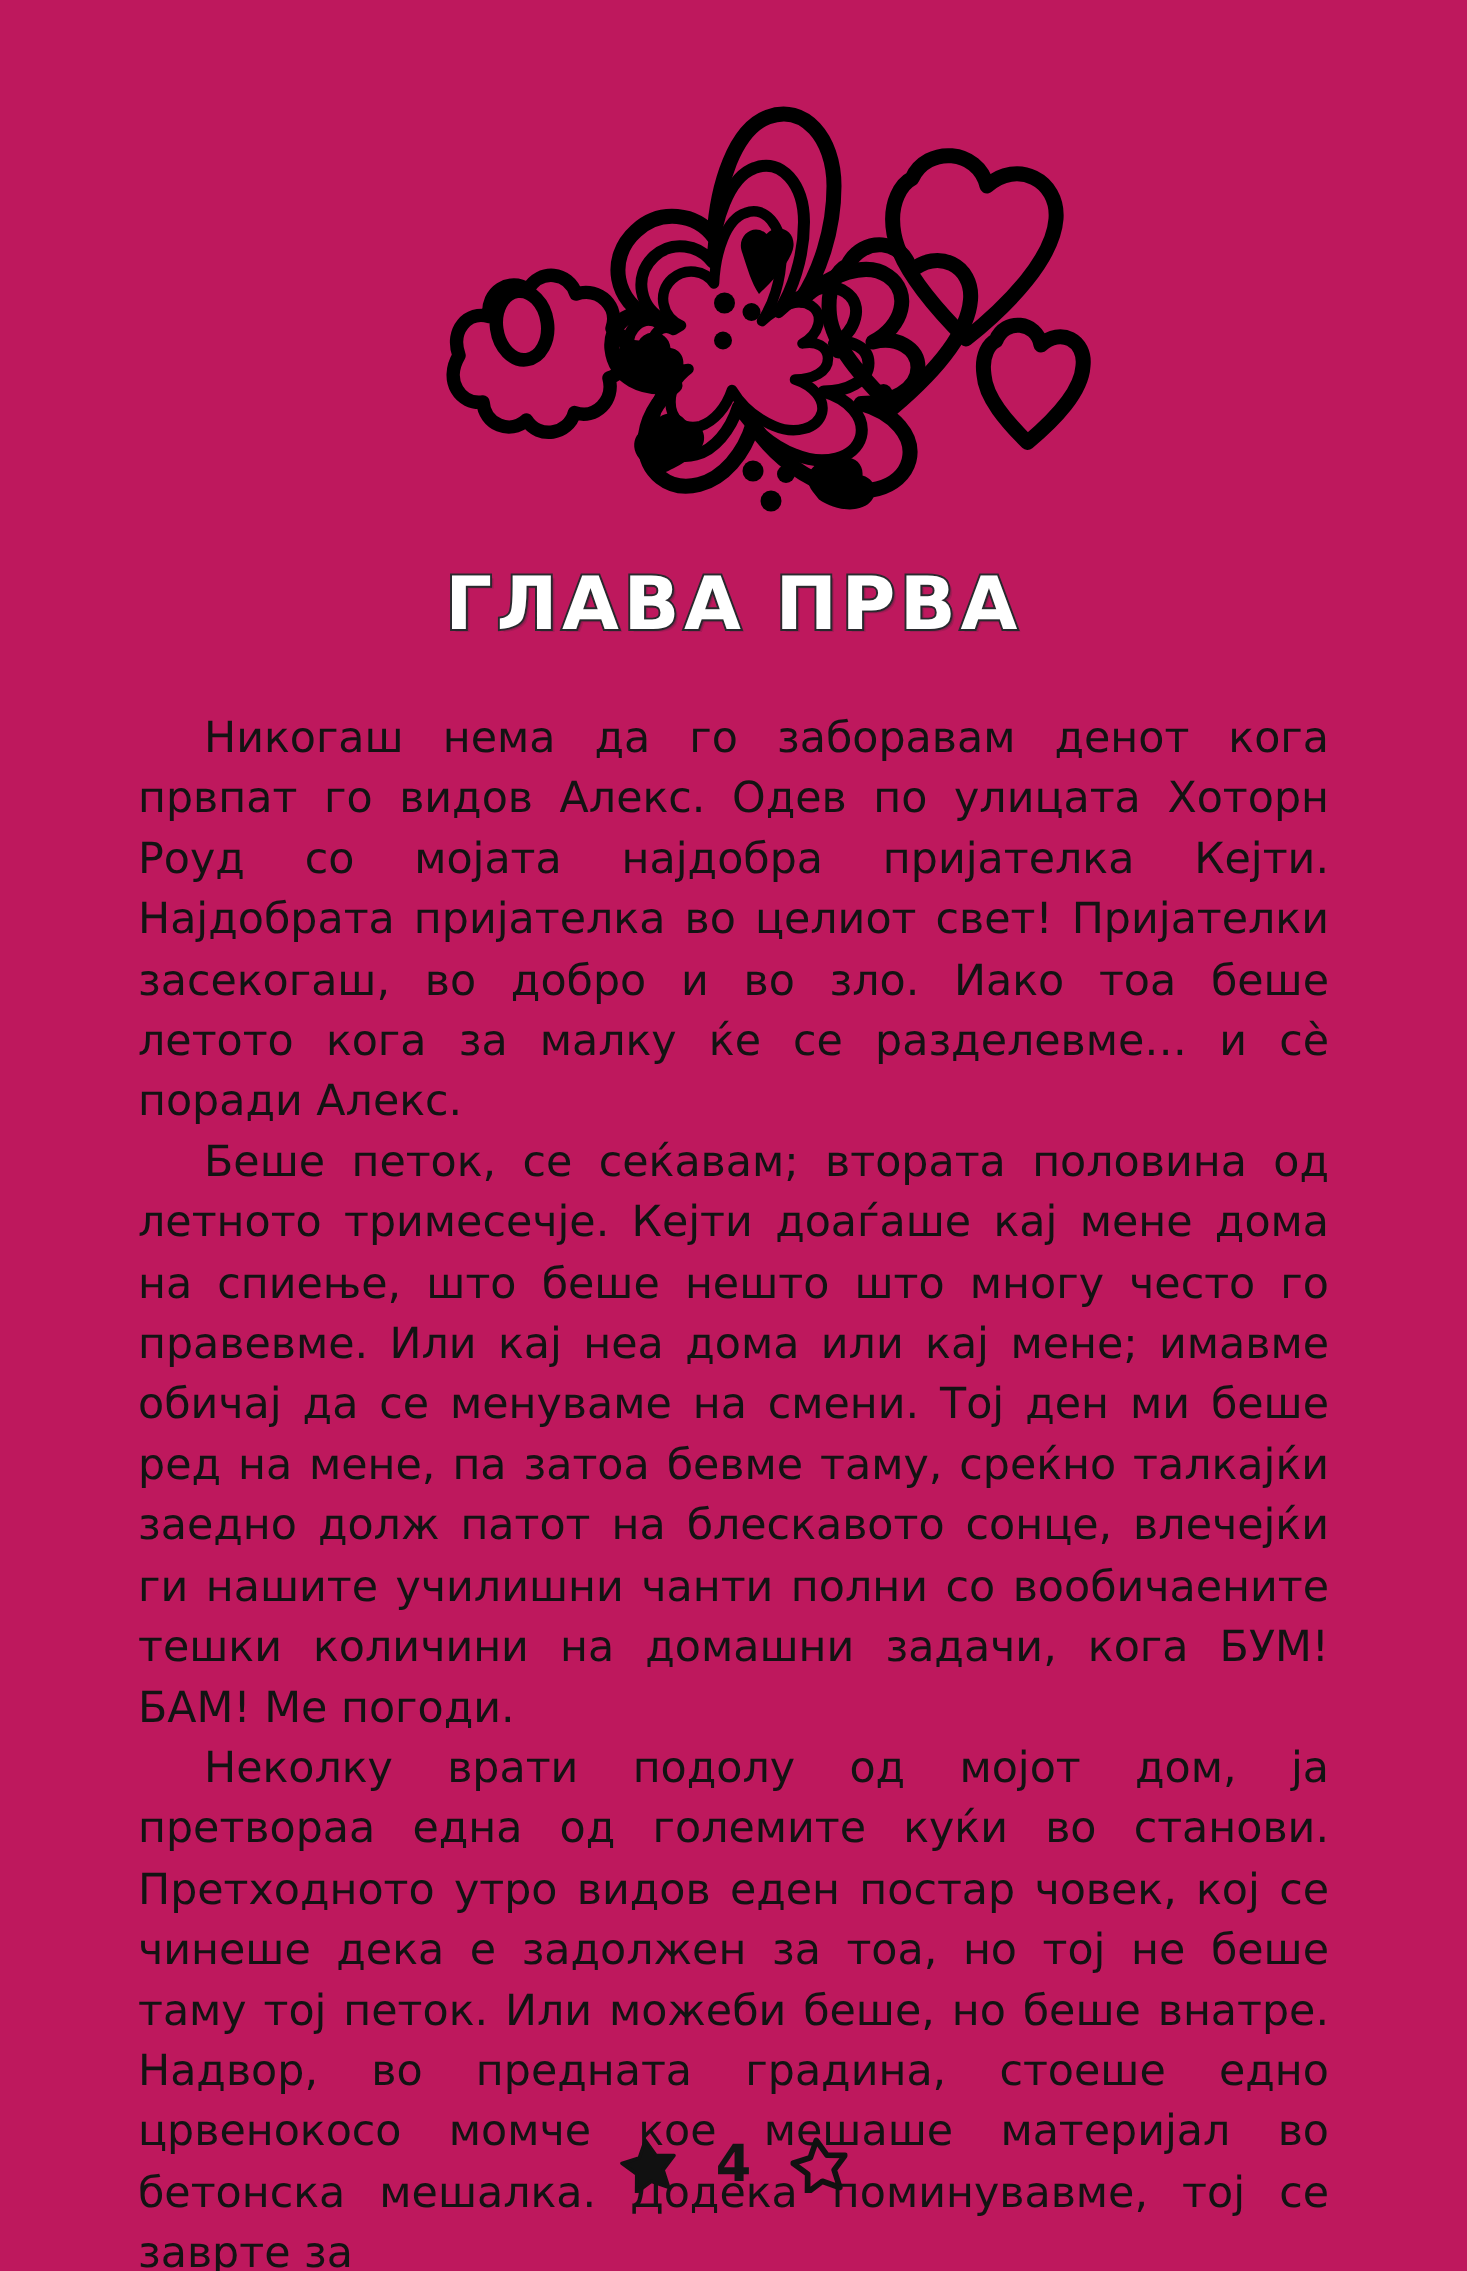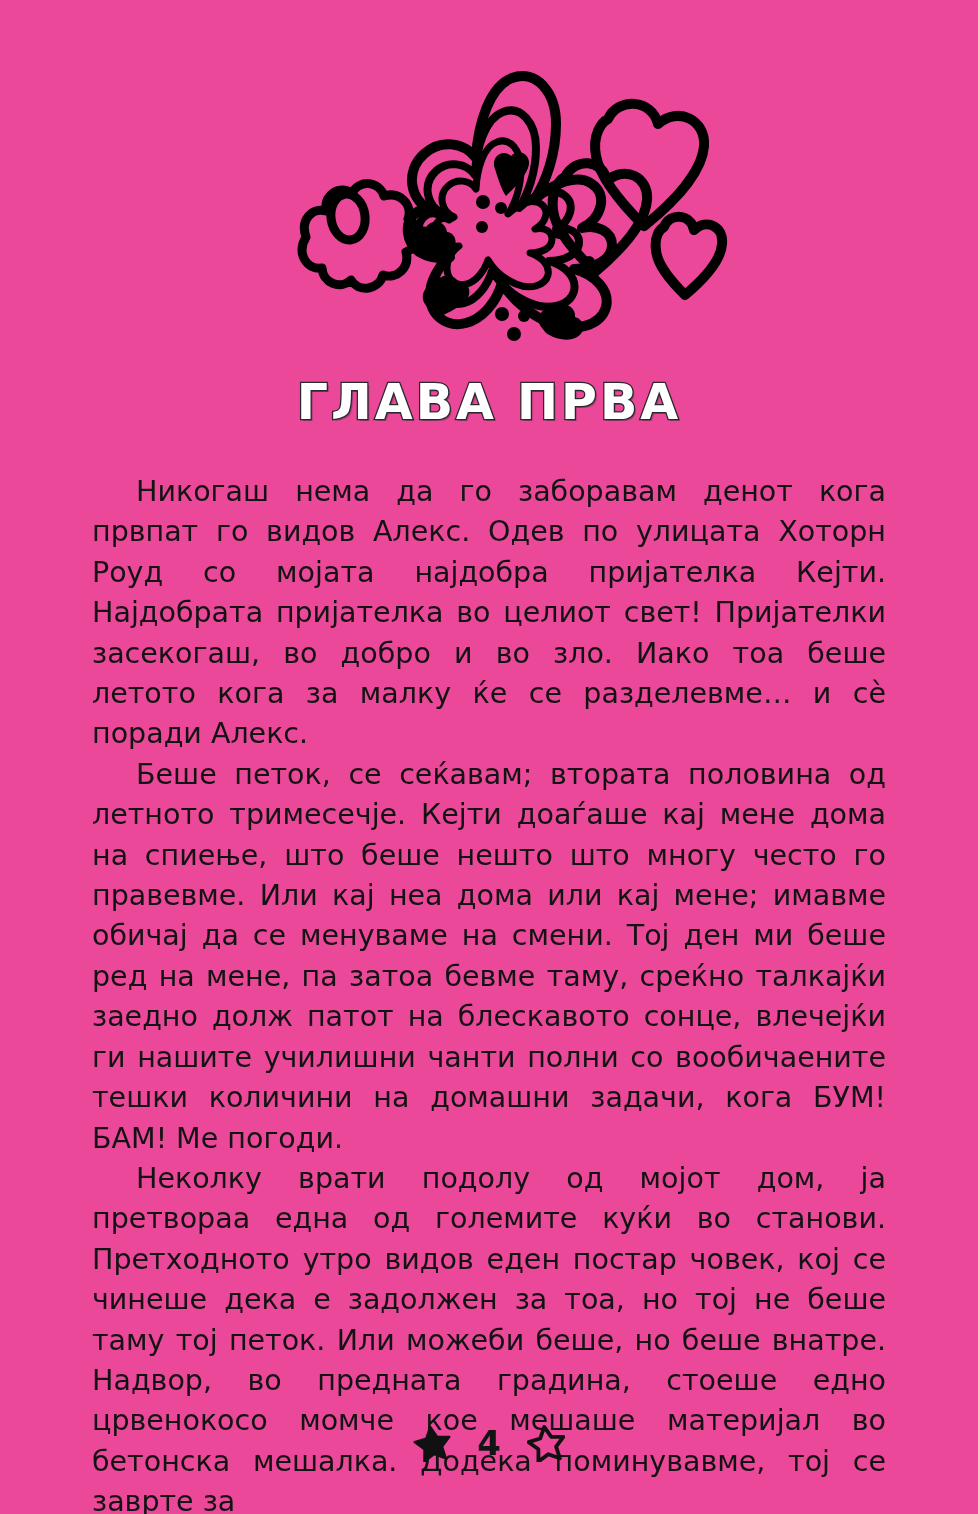--- a/index.html
+++ b/index.html
@@ -12,21 +12,21 @@
     height: 1514px;
     overflow: hidden;
     font-family: "DejaVu Sans", sans-serif;
     color: #111111;
   }
 
   .page {
     position: relative;
     width: 978px;
     height: 1514px;
-    background: #ec4899;
+    background: #be185d;
   }
 
   
   .deco-wrap {
     position: absolute;
     left: 252px;
     top: 62px;
     width: 500px;
     height: 300px;
   }

